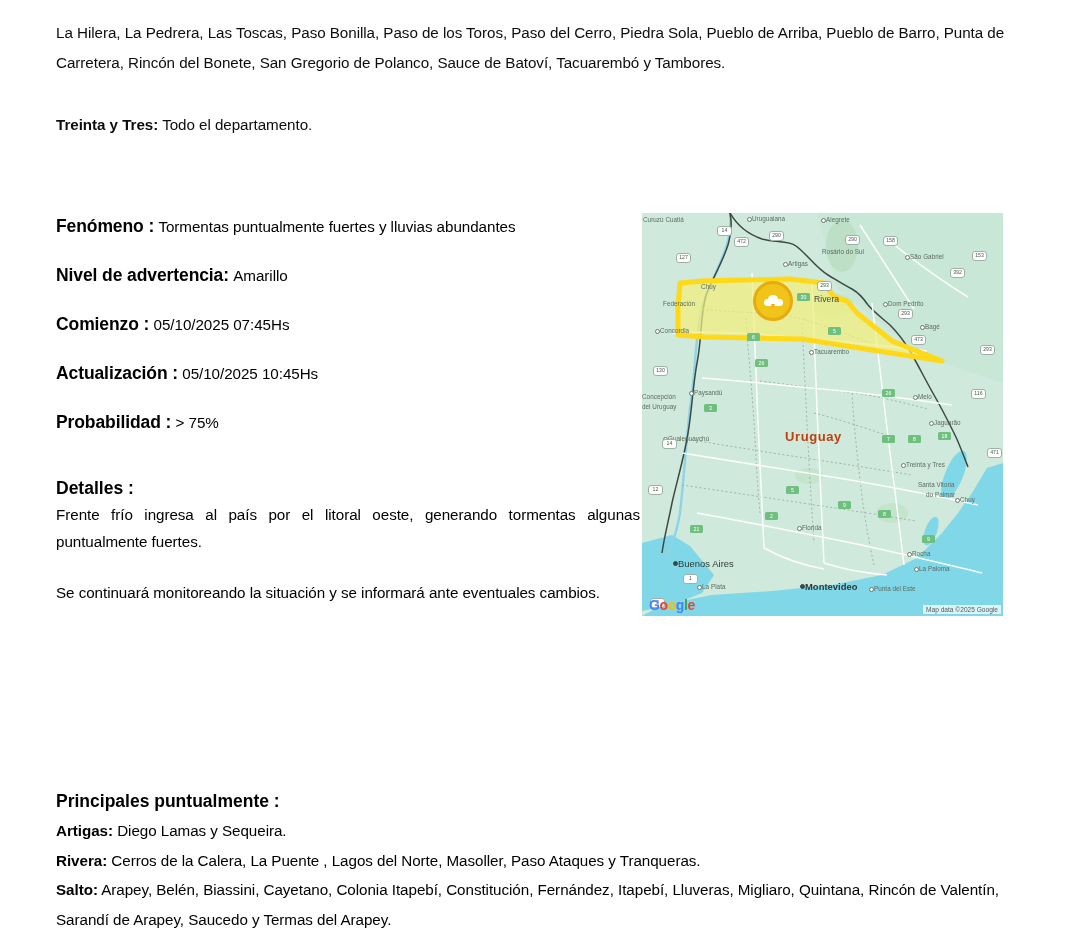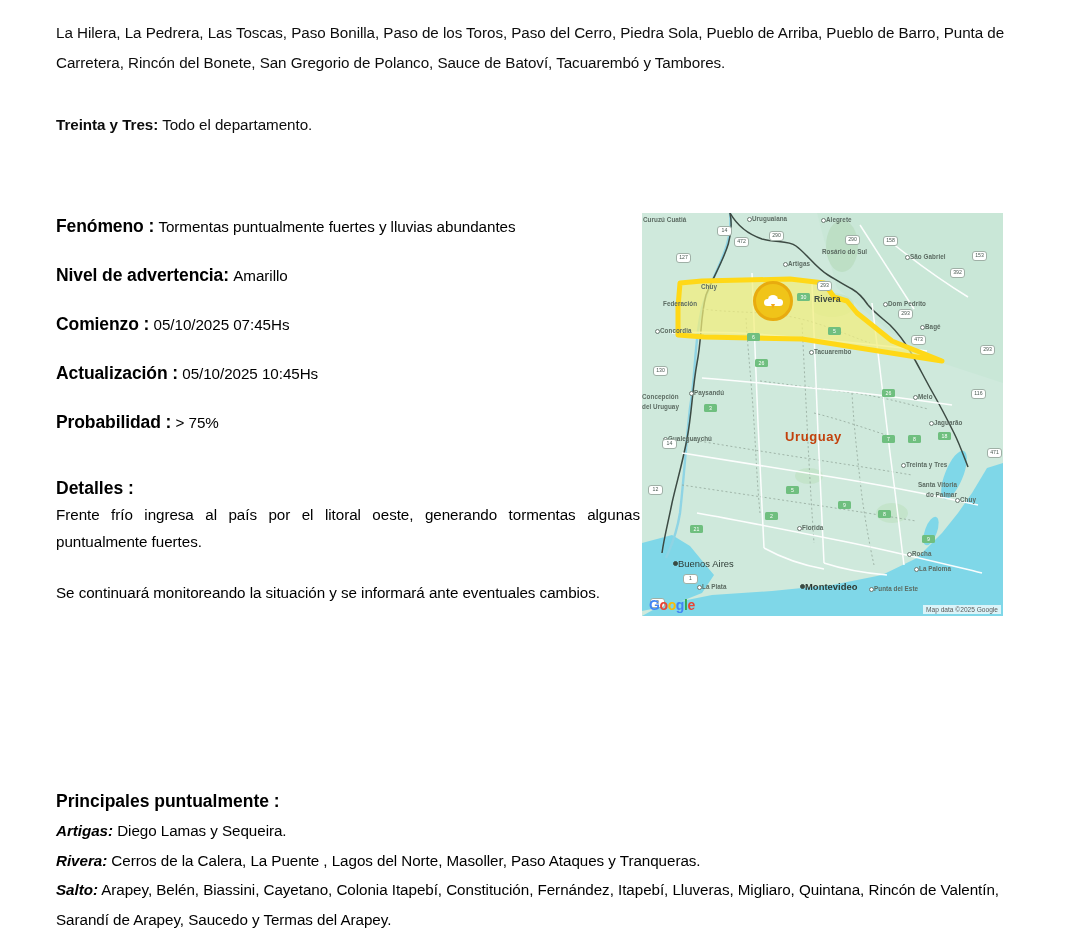--- a/index.html
+++ b/index.html
@@ -81,40 +81,39 @@
     font-weight:bold;
     font-size:17.5px;
     line-height:26px;
     margin:0 0 2px 0;
   }
   #localidades .loc{
     font-size:15.2px;
     line-height:29.5px;
     letter-spacing:-0.05px;
   }
-  #localidades .loc .dep{font-weight:bold;font-style:italic;}
+  #localidades .loc .dep{font-weight:bold;}
 
   
   #map{
     position:absolute;
     left:642px; top:213px;
     width:361px; height:403px;
     background:#cfe9dc;
     overflow:hidden;
     border:0;
   }
   #map svg{display:block;}
   .mlabel{
     position:absolute;
     font-family:"Liberation Sans","DejaVu Sans",sans-serif;
     font-size:6.3px;
     color:#5c6b62;
     white-space:nowrap;
     letter-spacing:0.05px;
-    font-weight:bold;
   }
   .mlabel.big{font-size:8.6px;color:#3d4a43;}
   .mlabel.country{
     font-size:13px;font-weight:bold;color:#c2410c;letter-spacing:0.6px;margin-top:8px;
   }
   .mlabel.capital{font-size:9.4px;color:#2e3a34;font-weight:normal;}
   .dot{
     position:absolute;width:3px;height:3px;border-radius:50%;
     border:1px solid #6b7a72;background:#ffffff;
   }

